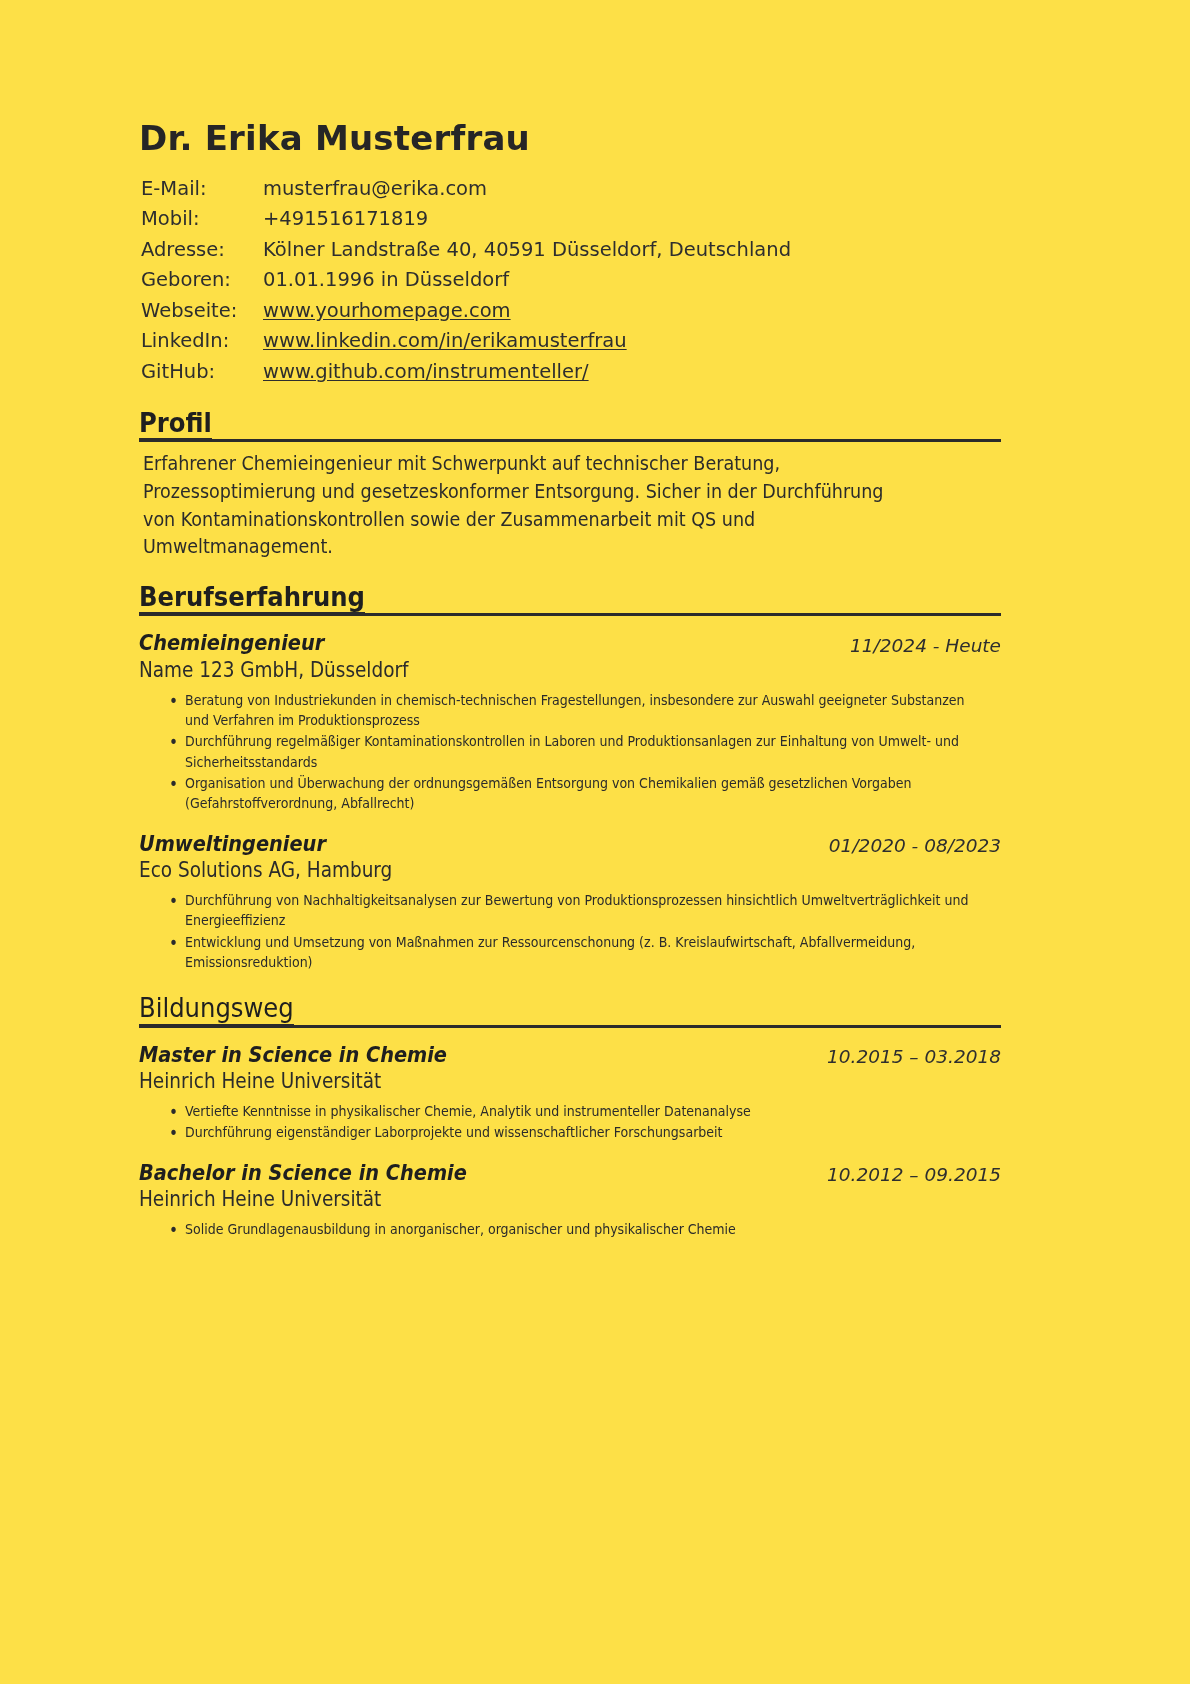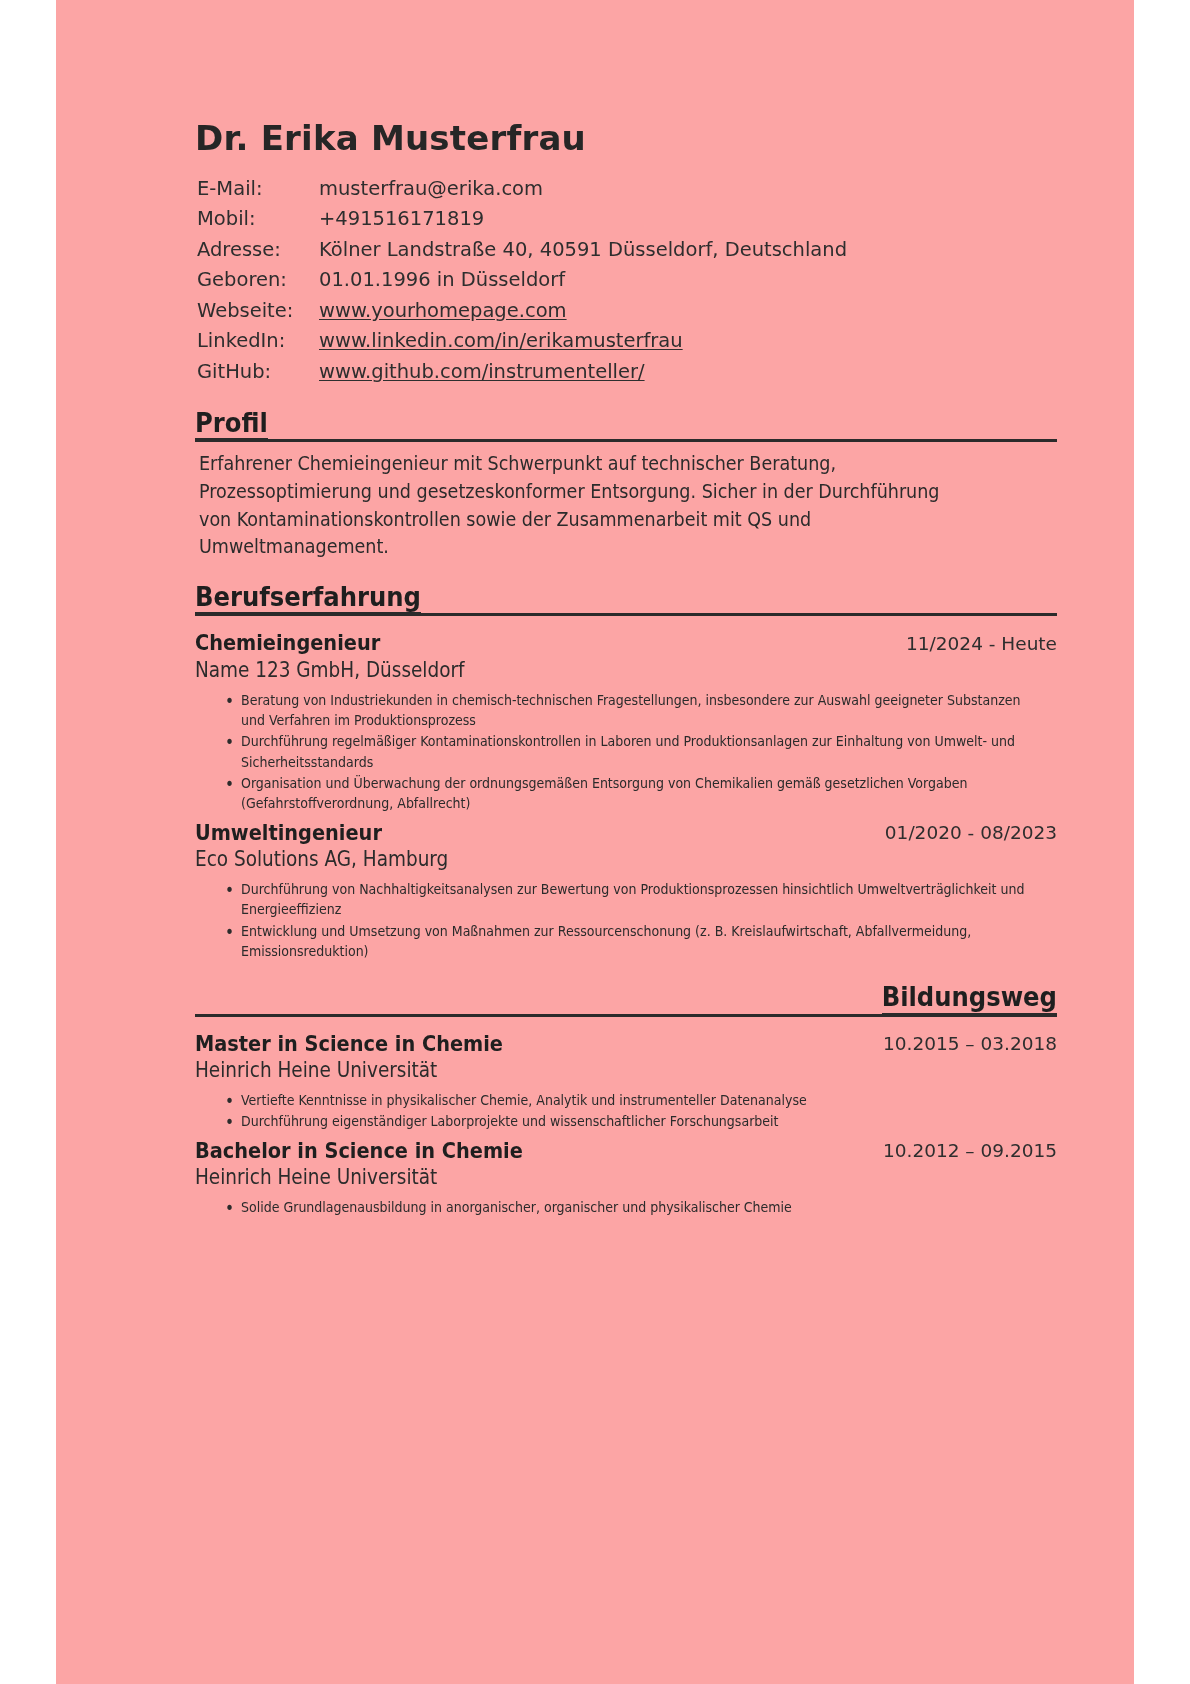--- a/index.html
+++ b/index.html
@@ -2,23 +2,23 @@
 <html><head>
 <meta charset="utf-8">
 <style>
   html, body {
     margin: 0;
     padding: 0;
     background: #ffffff;
   }
   .page {
     position: relative;
-    width: 1078px;
+    width: 1190px;
     height: 1684px;
-    background: #fca5a5;
+    background: #fde047;
     margin: 0 auto;
     overflow: hidden;
     font-family: "DejaVu Sans Condensed", "Liberation Sans Narrow", "Liberation Sans", sans-serif;
     color: #2b2b2b;
     box-sizing: border-box;
     padding-left: 45px;
   }
   .sheet {
     position: absolute;
     left: 139px;
@@ -85,26 +85,27 @@
   .profile-text {
     font-size: 19.5px;
     line-height: 1.42;
     color: #2b2b2b;
     margin: 8px 0 0 4px;
     max-width: 770px;
   }
 
   
   .entry {
-    margin-top: 6px;
+    margin-top: 17px;
   }
   .entry-head {
     display: flex;
-    align-items: center;
+    align-items: flex-end;
     justify-content: space-between;
+    font-style: italic;
   }
   .entry-title {
     font-size: 21.5px;
     font-weight: bold;
     color: #1f1f1f;
     line-height: 1.2;
   }
   .entry-date {
     font-size: 18.5px;
     color: #2e2e2e;
@@ -222,21 +223,21 @@
             <ul class="bullets">
               <li>Durchführung von Nachhaltigkeitsanalysen zur Bewertung von Produktionsprozessen hinsichtlich Umweltverträglichkeit und Energieeffizienz</li>
               <li>Entwicklung und Umsetzung von Maßnahmen zur Ressourcenschonung (z. B. Kreislaufwirtschaft, Abfallvermeidung, Emissionsreduktion)</li>
             </ul>
           </div>
         </div>
     </div>
 
     <div class="section">
       <div class="head-wrap">
-        <div style="font-size:27px;font-weight:bold;color:#1f1f1f;line-height:1.05;text-align:right;">
+        <div style="font-size:27px;font-weight:normal;color:#1f1f1f;line-height:1.05;">
           <span class="head-word">Bildungsweg</span>
         </div>
         <div class="head-rule"></div>
       </div>
       <div id="bildung-entries">
           <div class="entry first-entry">
             <div class="entry-head">
               <div class="entry-title">Master in Science in Chemie</div>
               <div class="entry-date">10.2015 – 03.2018</div>
             </div>

